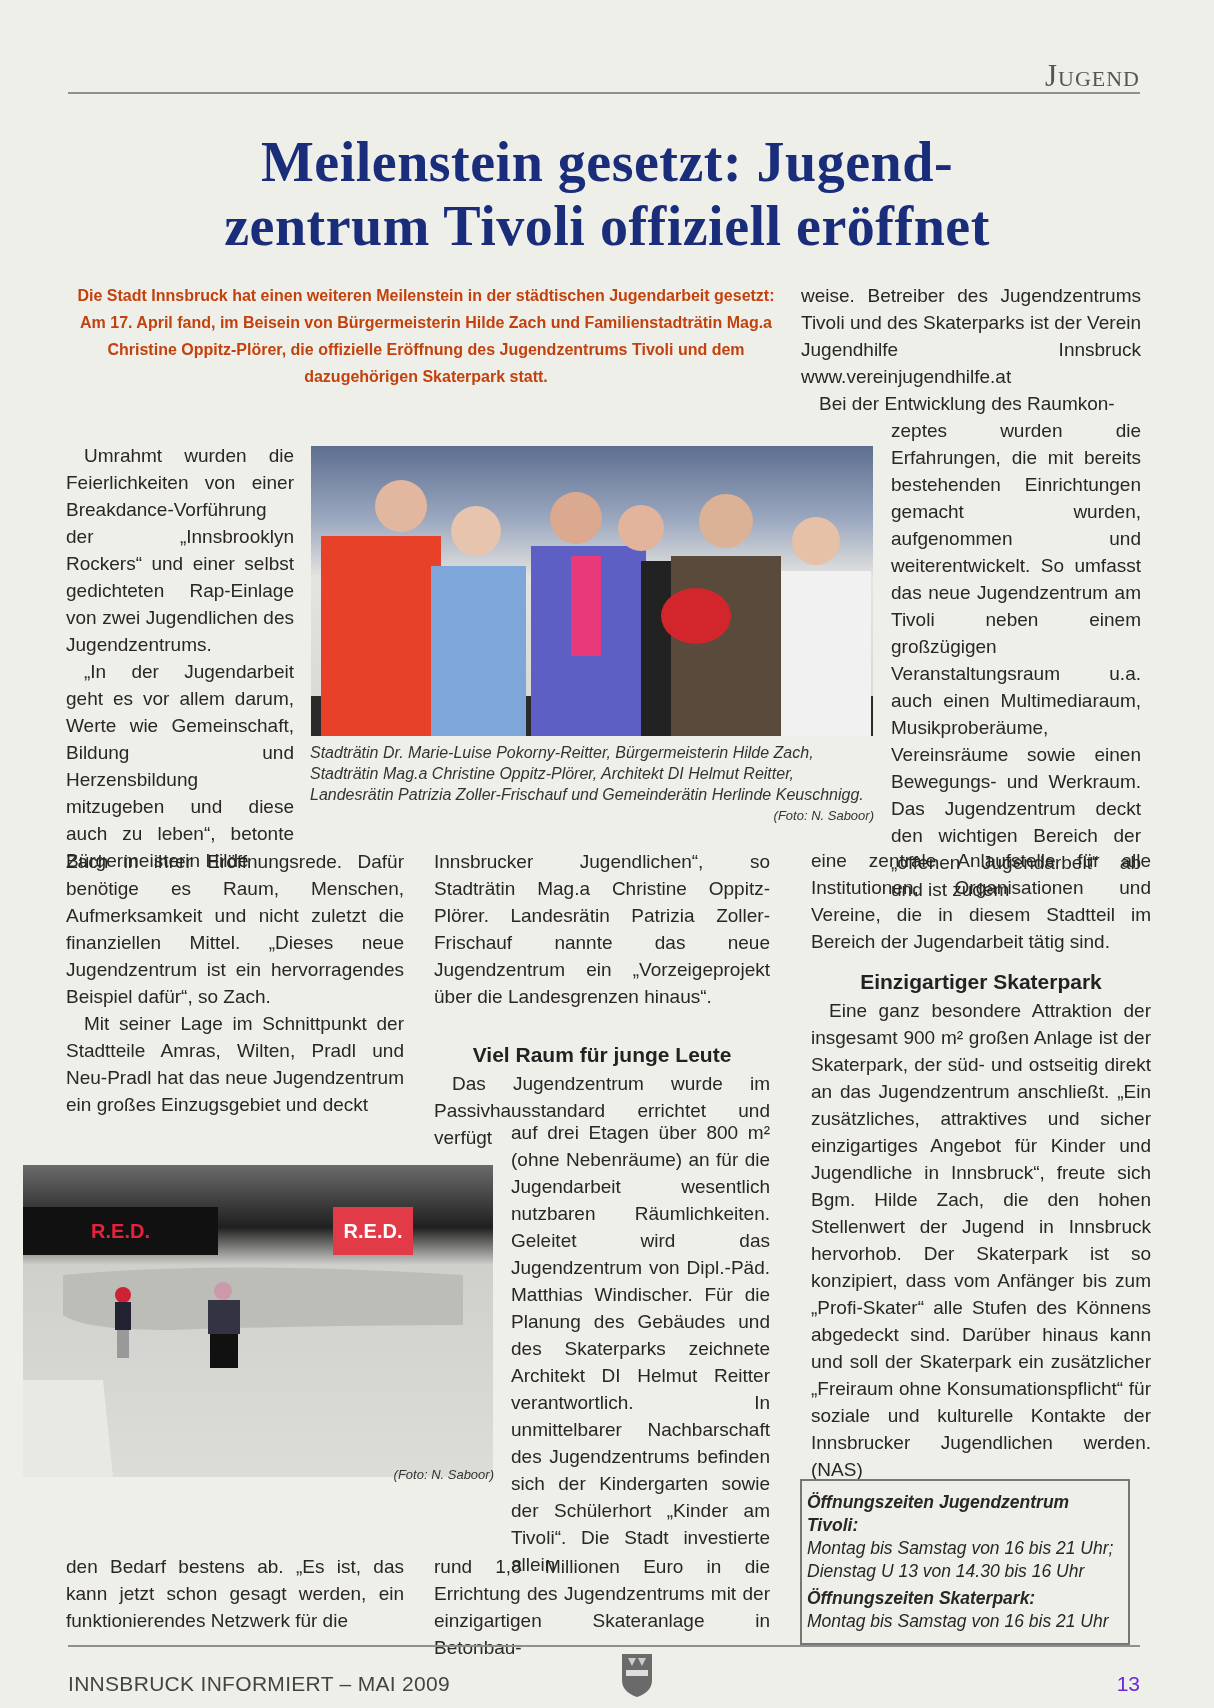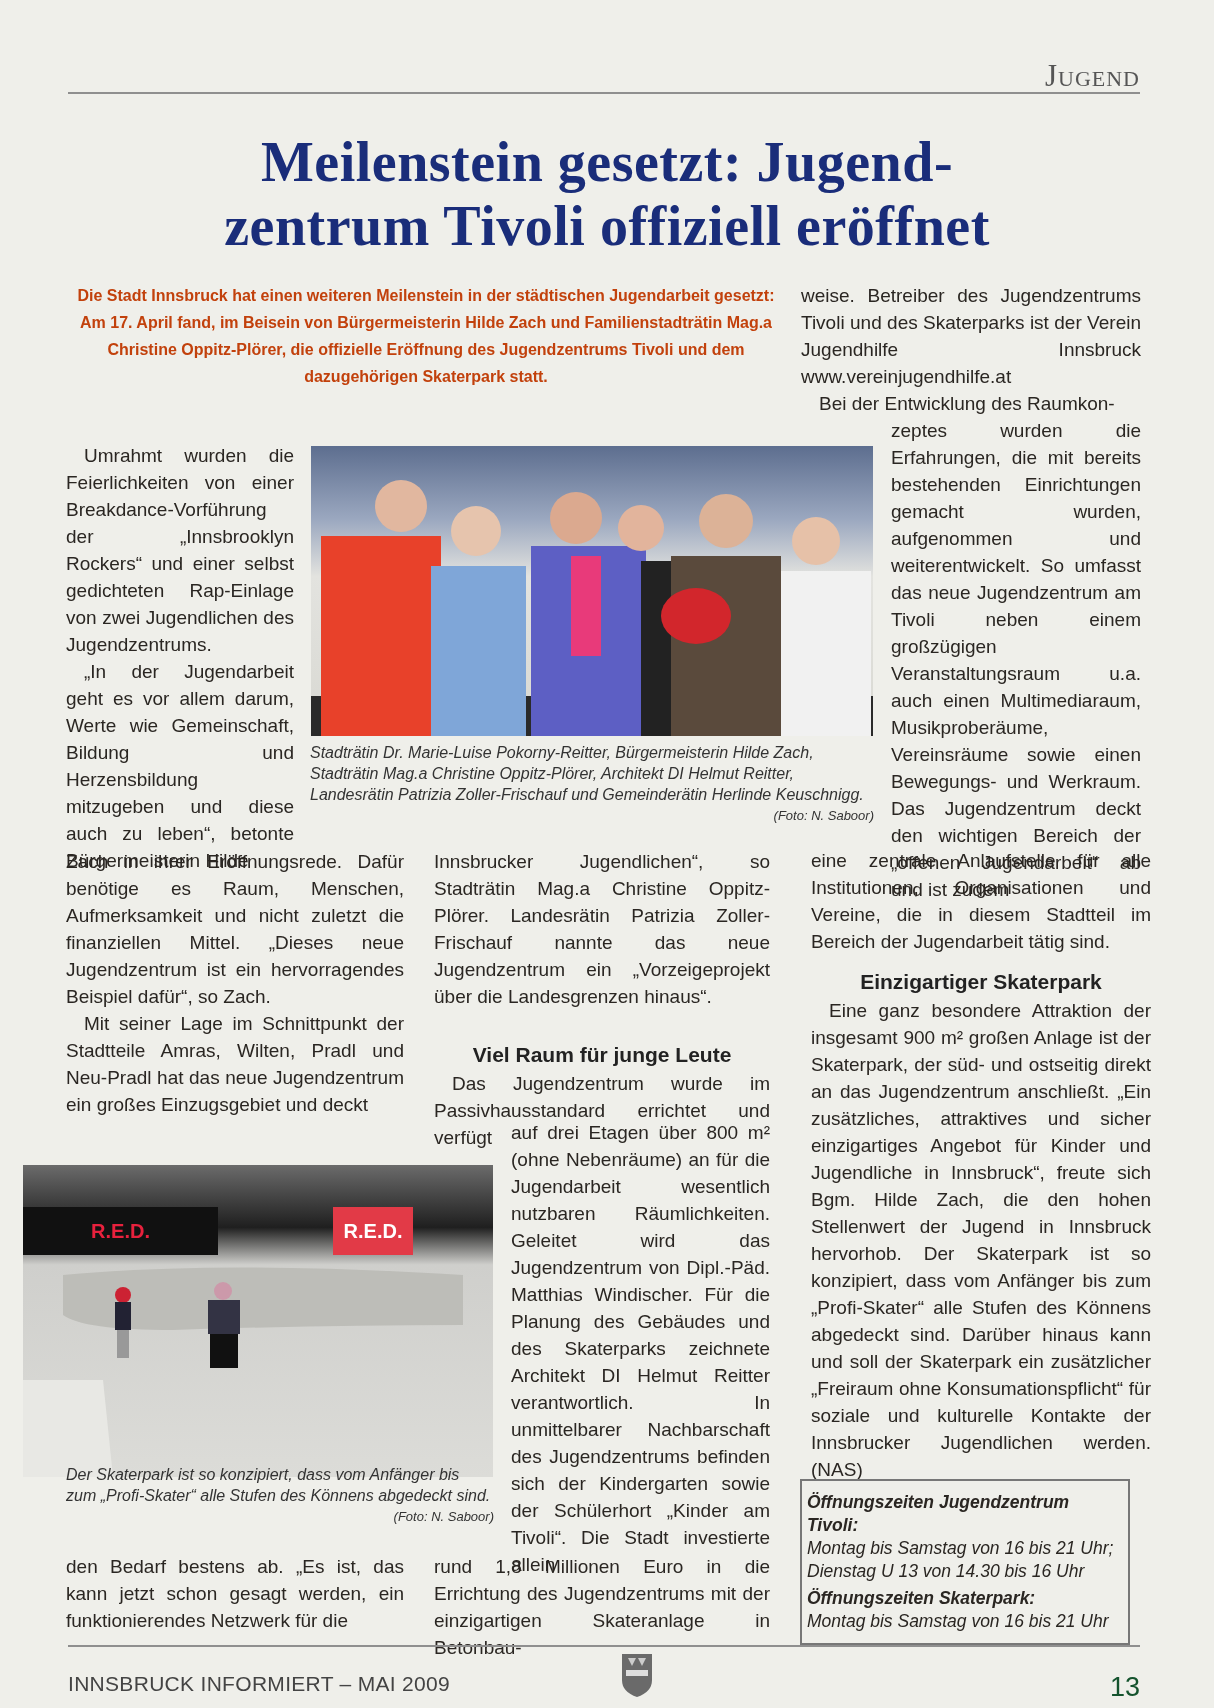--- a/index.html
+++ b/index.html
@@ -15,21 +15,21 @@
   .col p{margin:0;text-indent:18px;}
   .col p.noindent{text-indent:0;}
   .subhead{font-weight:bold;font-size:21px;text-align:center;line-height:30px;color:#222;}
   .caption{font-style:italic;font-size:16px;line-height:21px;color:#333;}
   .credit{float:right;font-size:13px;font-style:italic;}
   .photo{overflow:hidden;background:#999;}
   .infobox{border:2px solid #777;padding:10px 5px;font-size:17.5px;line-height:23px;}
   .infobox .t{font-weight:bold;font-style:italic;}
   .infobox .d{font-style:italic;}
   .footer-text{left:68px;top:1672px;font-size:21px;color:#444;letter-spacing:0.3px;}
-  .page-num{right:74px;top:1672px;font-size:27px;color:#14532d;}
+  .page-num{right:74px;top:1672px;font-size:21px;color:#6d28d9;}
 </style>
 </head>
 <body>
 
 <div class="abs section-label">Jugend</div>
 <div class="abs rule" style="top:92px;"></div>
 
 <div class="abs headline">
   <div>Meilenstein gesetzt: Jugend-</div>
   <div>zentrum Tivoli offiziell eröffnet</div>
@@ -79,21 +79,20 @@
     <circle cx="100" cy="130" r="8" fill="#c23"></circle>
     <rect x="92" y="137" width="16" height="28" fill="#223"></rect>
     <rect x="94" y="165" width="12" height="28" fill="#999"></rect>
     <circle cx="200" cy="126" r="9" fill="#c9a"></circle>
     <rect x="185" y="135" width="32" height="34" fill="#334"></rect>
     <rect x="187" y="169" width="28" height="34" fill="#111"></rect>
     <path d="M0 215 L80 215 L90 312 L0 312Z" fill="#e8e8e4"></path>
   </svg>
 </div>
 <div class="abs caption" style="left:66px;top:1464px;width:428px;">
-  <span>Der Skaterpark ist so konzipiert, dass vom Anfänger bis zum „Profi-Skater“ alle Stufen des Könnens abgedeckt sind.</span>
   <span class="credit">(Foto: N. Saboor)</span>
 </div>
 
 <div class="abs col" style="left:66px;top:1553px;width:338px;">
   <p class="noindent">den Bedarf bestens ab. „Es ist, das kann jetzt schon gesagt werden, ein funktionierendes Netzwerk für die</p>
 </div>
 
 <div class="abs col" style="left:434px;top:848px;width:336px;">
   <p class="noindent">Innsbrucker Jugendlichen“, so Stadträtin Mag.a Christine Oppitz-Plörer. Landesrätin Patrizia Zoller-Frischauf nannte das neue Jugendzentrum ein „Vorzeigeprojekt über die Landesgrenzen hinaus“.</p>
   <div class="subhead" style="margin-top:30px;">Viel Raum für junge Leute</div>

